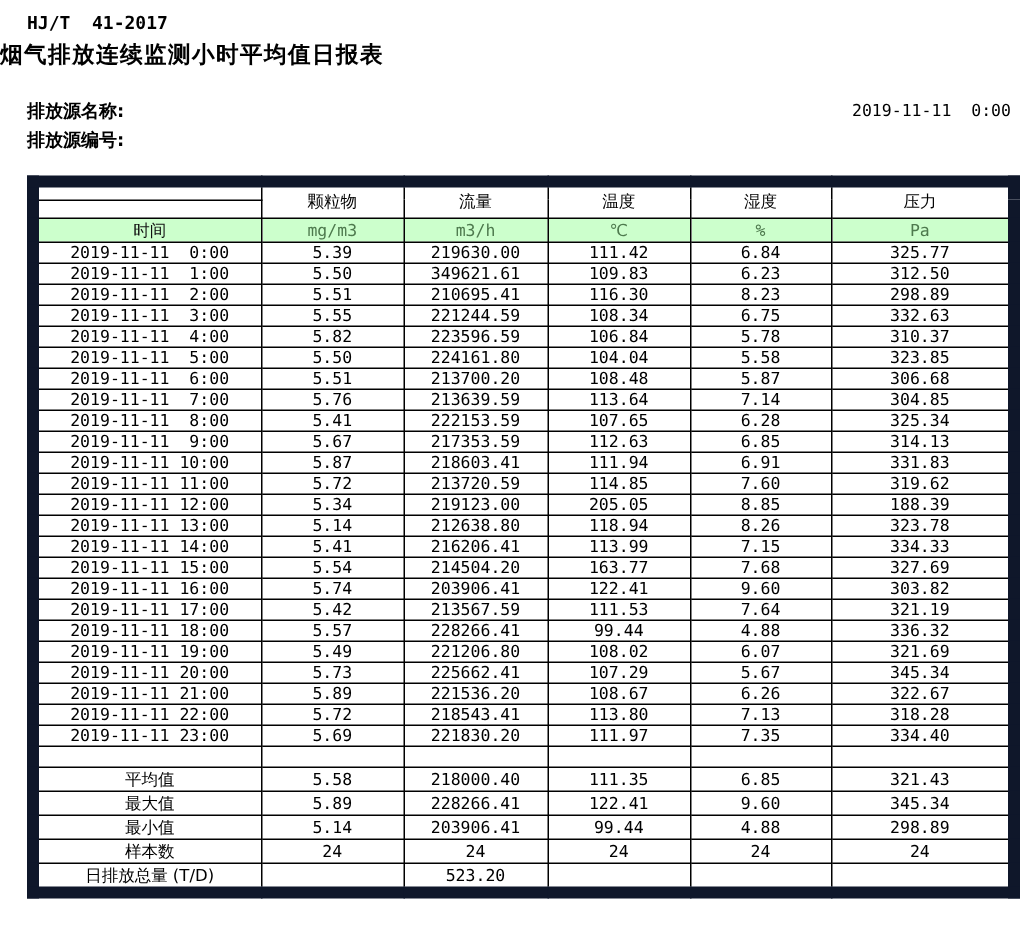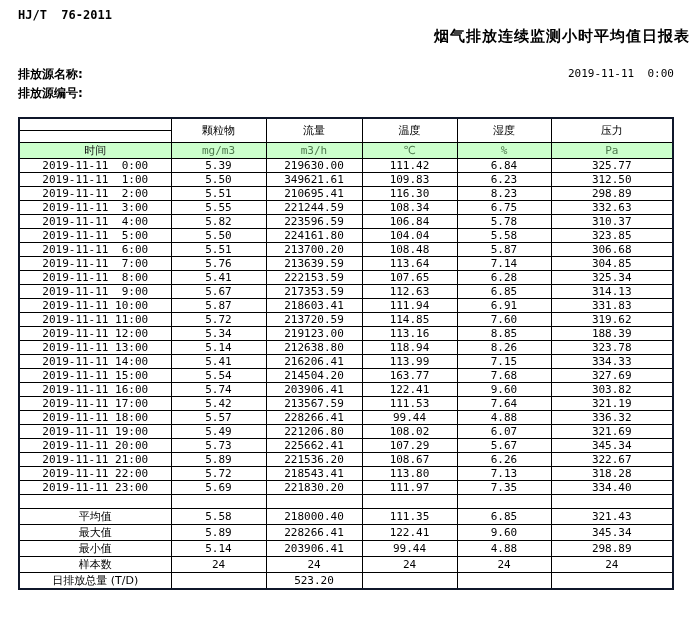--- a/index.html
+++ b/index.html
@@ -10,41 +10,41 @@
     font-family: "DejaVu Sans Mono", "DejaVu Sans", monospace;
     color: #000;
     overflow: hidden;
   }
   .standard {
     position: absolute; left: 18px; top: 8px;
     font-weight: bold; font-size: 12px; white-space: pre;
   }
   .title {
     position: absolute; left: 0; top: 27px; width: 100%;
-    text-align: right; font-weight: bold; font-size: 15px;
+    text-align: left; font-weight: bold; font-size: 15px;
     font-family: "DejaVu Sans", sans-serif;
     letter-spacing: 1px;
   }
   .meta-label {
     position: absolute; left: 18px;
     font-weight: bold; font-size: 12px;
     font-family: "DejaVu Sans", sans-serif;
   }
   .source-name { top: 66px; }
   .source-id   { top: 85px; text-align: center; }
   .report-date {
     position: absolute; left: 568px; top: 67px;
     font-size: 11px; white-space: pre;
   }
   table.report {
     position: absolute; left: 18px; top: 117px;
     width: 654px;
     border-collapse: collapse;
     table-layout: fixed;
-    border: 2px solid #0f172a;
+    border: 8px solid #0f172a;
     padding-left: 40px;
   }
   table.report td {
     border: 1px solid #000;
     text-align: center;
     vertical-align: middle;
     font-size: 11px;
     padding: 0;
     overflow: hidden;
   }
@@ -63,21 +63,21 @@
   td.time-cell { white-space: pre; }
   tr.spacer-row td { height: 14px; }
   td.summary-label {
     font-family: "DejaVu Sans", sans-serif;
     font-size: 12px; white-space: pre; margin-left: 28px;
   }
 </style>
 </head>
 <body>
 
-<div class="standard">HJ/T  76-2011</div>
+<div class="standard">HJ/T  41-2017</div>
 <div class="title">烟气排放连续监测小时平均值日报表</div>
 <div class="meta-label source-name">排放源名称:</div>
 <div class="meta-label source-id">排放源编号:</div>
 <div class="report-date">2019-11-11  0:00</div>
 
 <table class="report">
   <colgroup>
     <col style="width:152px">
     <col style="width:95px">
     <col style="width:96px">
@@ -200,21 +200,21 @@
         <td>5.72</td>
         <td>213720.59</td>
         <td>114.85</td>
         <td>7.60</td>
         <td>319.62</td>
       </tr>
       <tr>
         <td class="time-cell">2019-11-11 12:00</td>
         <td>5.34</td>
         <td>219123.00</td>
-        <td>113.16</td>
+        <td>205.05</td>
         <td>8.85</td>
         <td>188.39</td>
       </tr>
       <tr>
         <td class="time-cell">2019-11-11 13:00</td>
         <td>5.14</td>
         <td>212638.80</td>
         <td>118.94</td>
         <td>8.26</td>
         <td>323.78</td>

